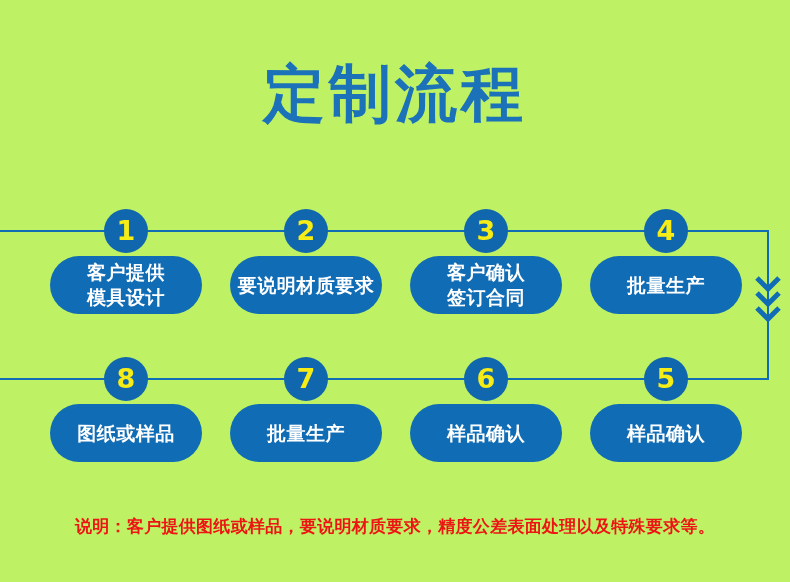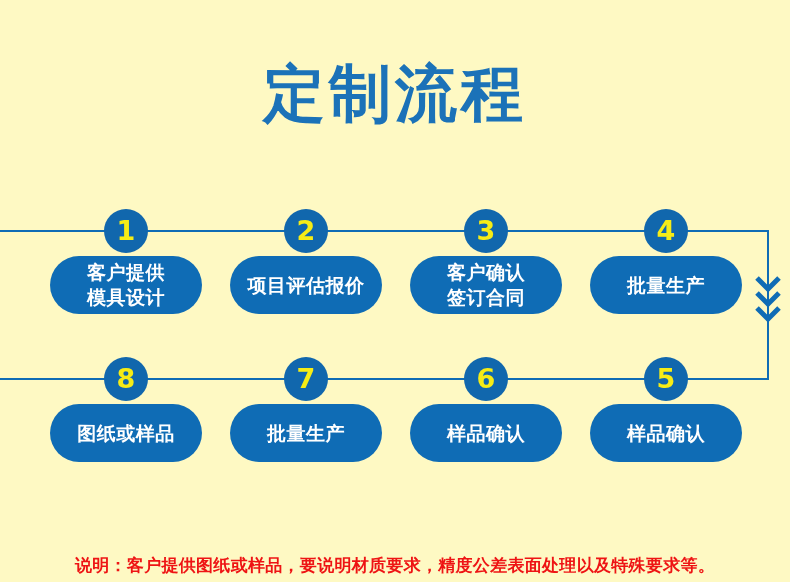--- a/index.html
+++ b/index.html
@@ -10,21 +10,21 @@
     width: 790px;
     height: 582px;
     background: #f7f7f6;
     font-family: "Liberation Sans", "DejaVu Sans", sans-serif;
     overflow: hidden;
   }
   .page {
     position: relative;
     width: 790px;
     height: 582px;
-    background: #fef9c3;
+    background: #bef264;
   }
 
   
   .header {
     position: absolute;
     left: 0;
     top: 58px;
     width: 790px;
     text-align: center;
   }
@@ -127,23 +127,22 @@
   .note {
     position: absolute;
     left: 0;
     top: 514px;
     width: 790px;
     text-align: center;
     color: #ee1414;
     font-size: 17px;
     font-weight: bold;
     line-height: 26px;
-    font-family: Liberation Mono, monospace;
+    font-family: Liberation Sans, sans-serif;
     letter-spacing: 0.3px;
-    margin-top: 40px;
   }
 </style>
 </head>
 <body>
 
 <div class="page">
 
   <div class="header">
     <div class="title">定制流程</div>
   </div>
@@ -175,21 +174,21 @@
     </div>
 
     <div class="step" style="left:50px; top:209px;">
       <div class="step-circle">1</div>
       <div class="step-box">客户提供
 模具设计</div>
     </div>
 
     <div class="step" style="left:230px; top:209px;">
       <div class="step-circle">2</div>
-      <div class="step-box">项目评估报价</div>
+      <div class="step-box">要说明材质要求</div>
     </div>
 
     <div class="step" style="left:410px; top:209px;">
       <div class="step-circle">3</div>
       <div class="step-box">客户确认
 签订合同</div>
     </div>
 
     <div class="step" style="left:590px; top:209px;">
       <div class="step-circle">4</div>

